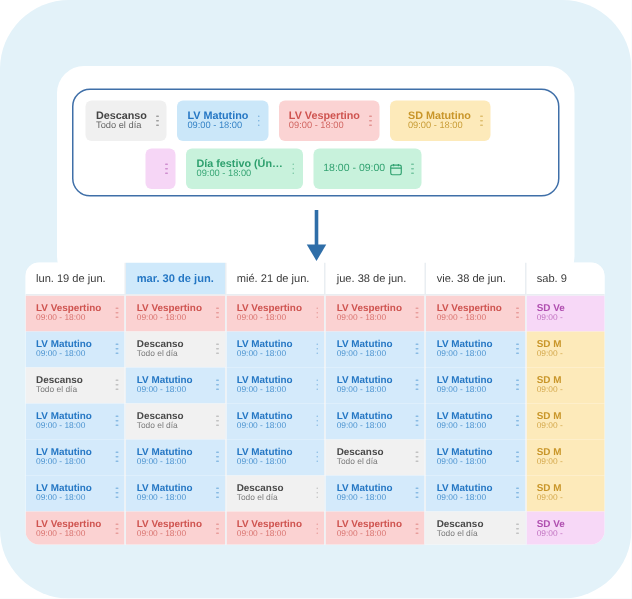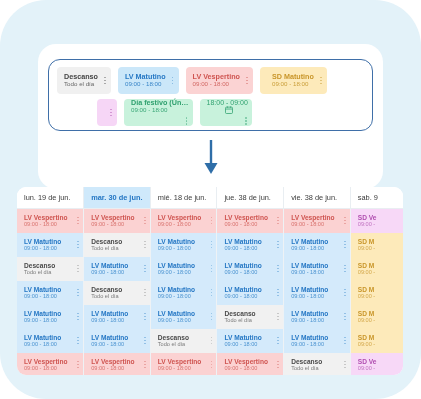--- a/index.html
+++ b/index.html
@@ -110,39 +110,38 @@
   .c-gray   { background: #f0f0f0; color: #5c5c5c; }
   .c-gray .chip-title { color: #444444; }
   .c-blue   { background: #cbe7f9; color: #2f7fc4; }
   .c-blue .chip-title { color: #2577c4; }
   .c-red    { background: #fbd3d3; color: #d0635f; }
   .c-red .chip-title { color: #cf5450; }
   .c-amber  { background: #fdeaba; color: #c79a32; padding-left: 12px; }
   .c-amber .chip-title { color: #c9962a; }
   .c-purple { background: #f6d6f6; color: #b055b0; }
   .c-purple .chip-title { color: #b04fb0; }
-  .c-green  { background: #c8f2dc; color: #33a372; flex-direction: column; }
+  .c-green  { background: #c8f2dc; color: #33a372; }
   .c-green .chip-title { color: #2ea06e; }
 
   
   .arrow {
     position: absolute;
     left: 196px; top: 139px;
     width: 30px; height: 36px;
   }
 
   
   .grid-wrap {
     position: absolute;
     left: 17px; top: 175px;
     width: 386px; height: 188px;
     background: #ffffff;
     border-radius: 9px;
     overflow: hidden;
-    margin-top: 12px;
   }
   table.cal {
     border-collapse: collapse;
     width: 400px;
     table-layout: fixed;
   }
   table.cal th {
     height: 21px;
     font-size: 7.4px;
     font-weight: normal;
@@ -303,21 +302,21 @@
       <polygon points="15,35 8.5,24 21.5,24" fill="#2f6ea8"></polygon>
     </svg>
   </div>
 
   <div class="grid-wrap">
     <table class="cal">
       <thead>
         <tr id="cal-head">
             <th>lun. 19 de jun.</th>
             <th class="today">mar. 30 de jun.</th>
-            <th>mié. 18 de jun.</th>
+            <th>mié. 21 de jun.</th>
             <th>jue. 38 de jun.</th>
             <th>vie. 38 de jun.</th>
             <th>sab. 9</th>
           </tr>
       </thead>
       <tbody id="cal-body">
           <tr>
             <td class="cell">
               <div class="ev e-red">
                 <div class="ev-texts">

